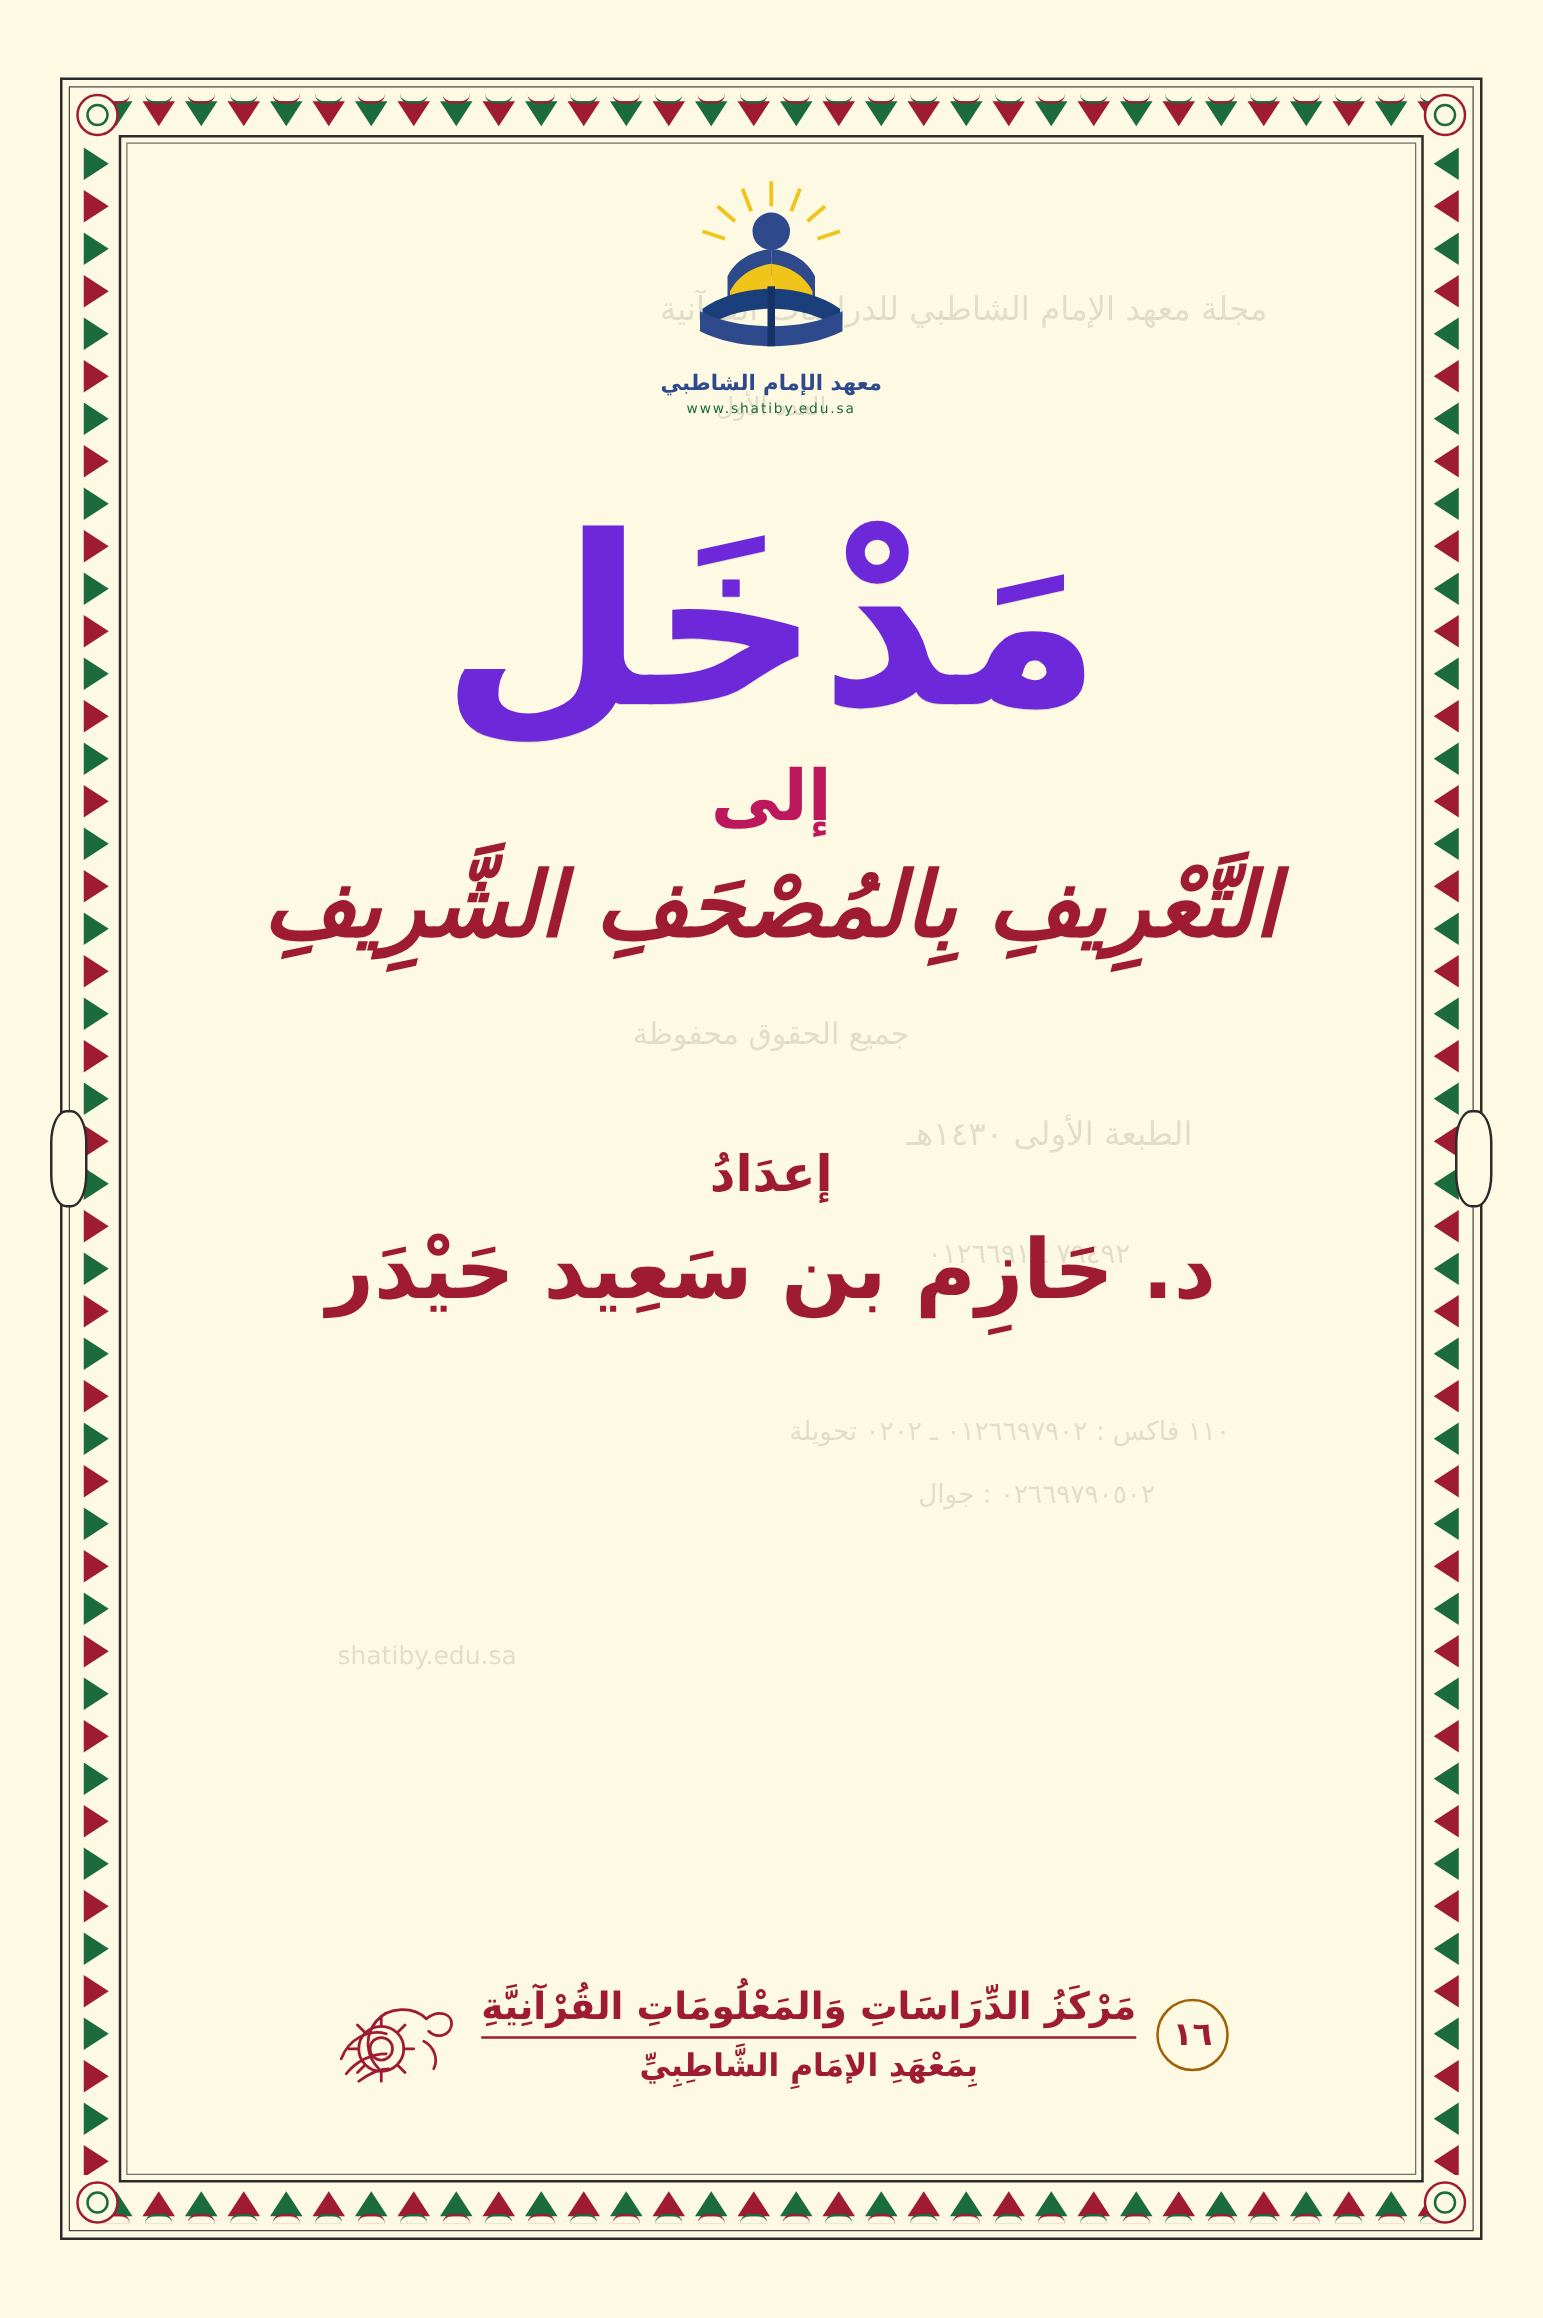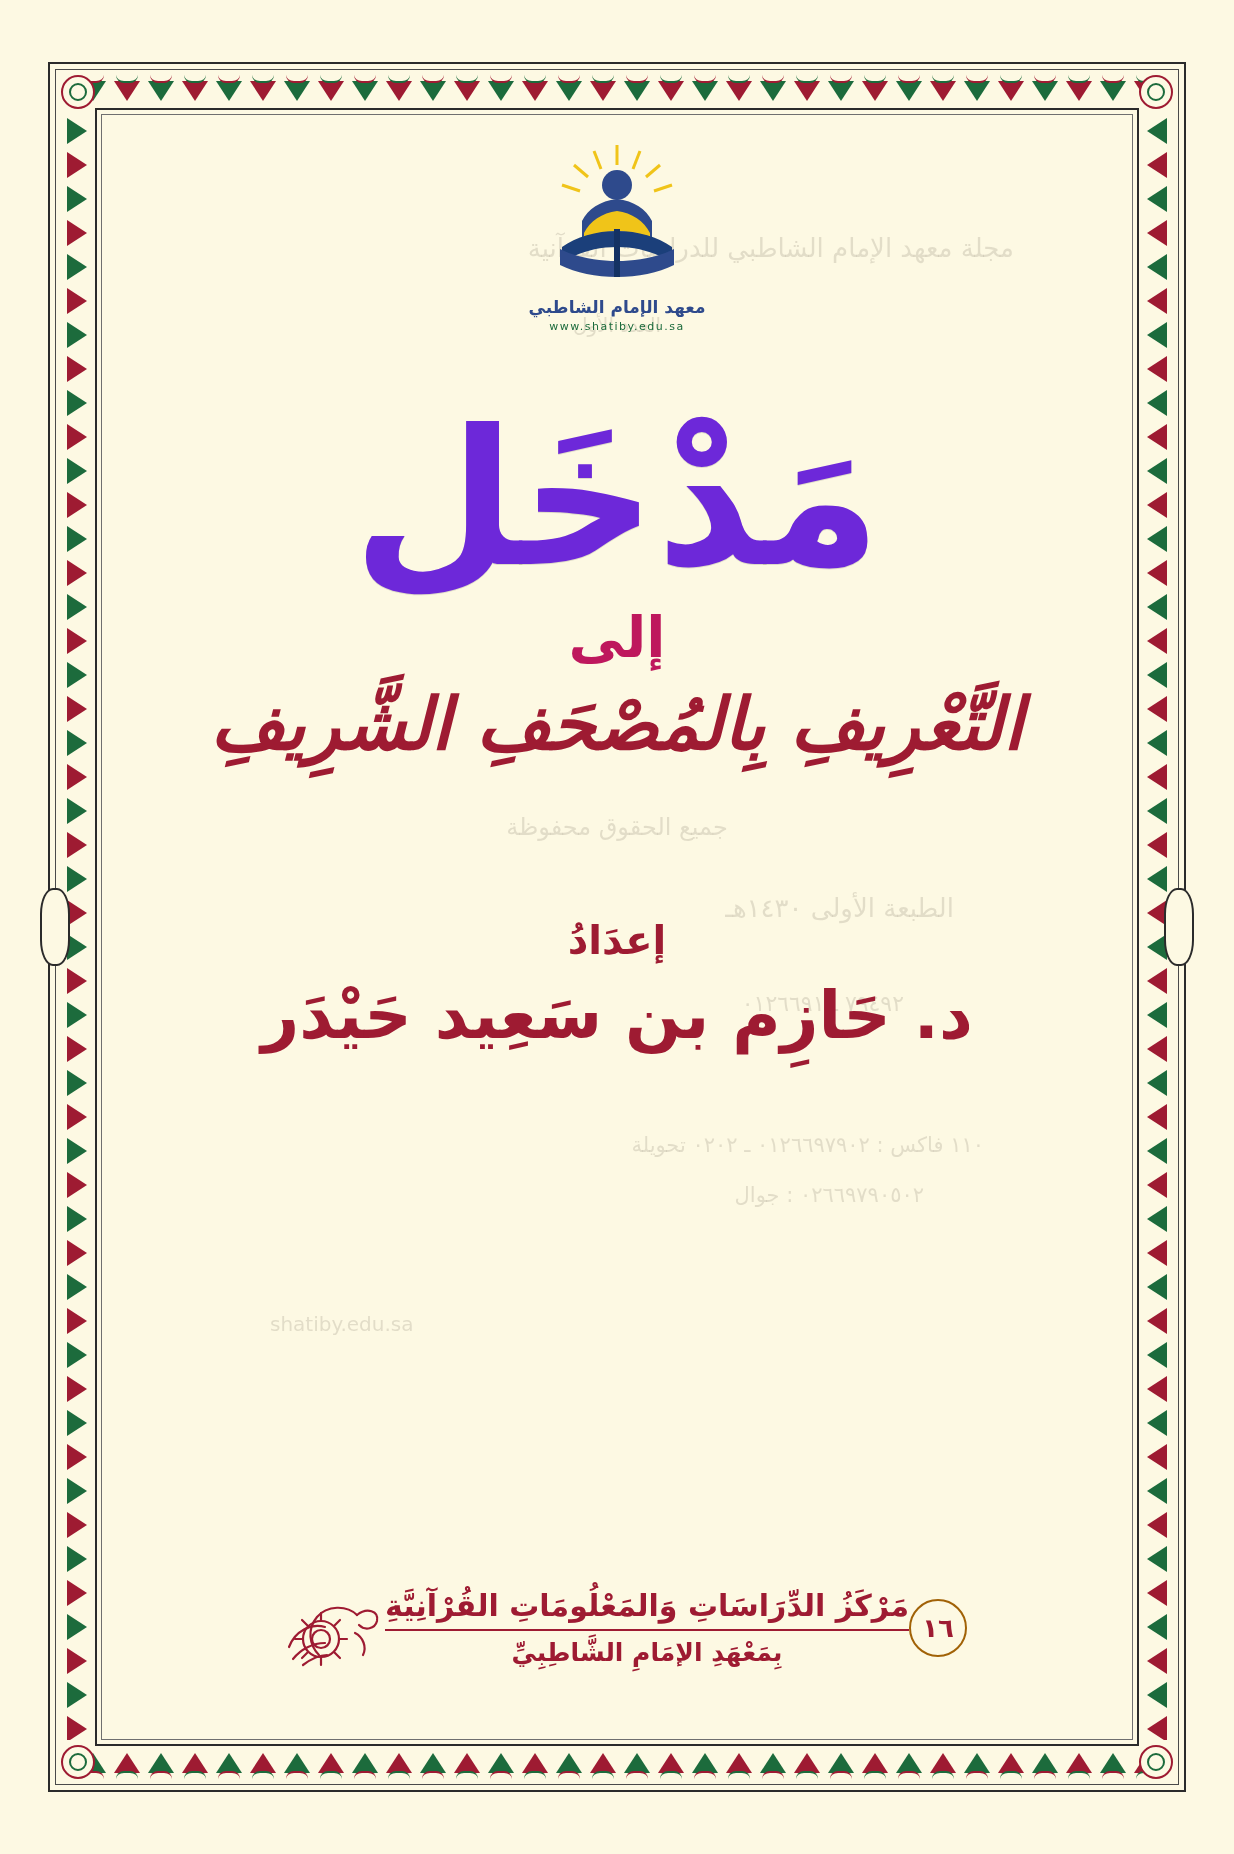--- a/index.html
+++ b/index.html
@@ -283,20 +283,21 @@
   
   .footer {
     position: absolute;
     left: 0;
     right: 0;
     bottom: 58px;
     display: flex;
     flex-direction: row-reverse;
     align-items: center;
     justify-content: center;
+    gap: 16px;
     z-index: 2;
   }
   .footer-mark {
     width: 118px;
     height: 110px;
     position: relative;
     flex: 0 0 auto;
   }
   .footer-lines {
     text-align: center;

